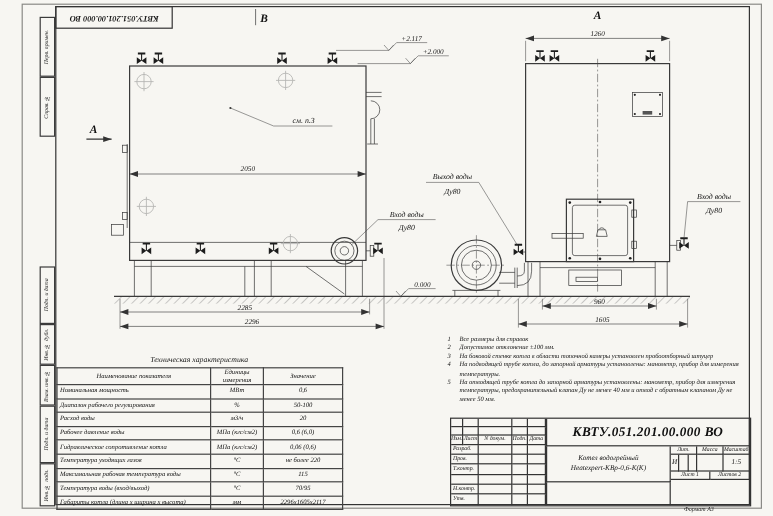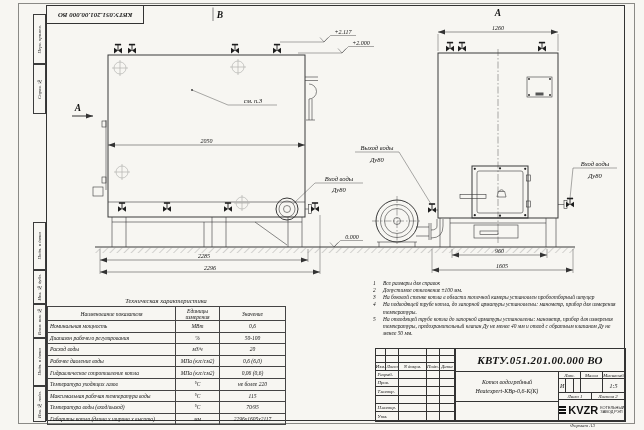--- a/index.html
+++ b/index.html
@@ -467,30 +467,16 @@
     <div class="tc" style="left:227px;top:23px;width:22px;height:7px">Масштаб</div>
     <div class="tc" style="left:183px;top:30px;width:7.3px;height:14px;font-size:6px">И</div>
     <div class="tc" style="left:190.3px;top:30px;width:7.3px;height:14px"></div>
     <div class="tc" style="left:197.6px;top:30px;width:7.4px;height:14px"></div>
     <div class="tc" style="left:205px;top:30px;width:22px;height:14px"></div>
     <div class="tc" style="left:227px;top:30px;width:22px;height:14px;font-size:6px">1:5</div>
 
     <div class="tc" style="left:183px;top:44px;width:33px;height:7px">Лист 1</div>
     <div class="tc" style="left:216px;top:44px;width:33px;height:7px">Листов 2</div>
 
-    <div class="tc" style="left:183px;top:51px;width:66px;height:20.6px;border-bottom:none">
-      <div class="logo-wrap">
-        <span class="logo-bars">
-            <i></i>
-            <i></i>
-            <i></i>
-          </span>
-        <span class="logo-txt">KVZR</span>
-        <span class="org">
-          <span>КОТЕЛЬНЫЙ</span>
-          <span>ЗАВОД РЭП</span>
-        </span>
-      </div>
-    </div>
   </div>
 
   <div class="fmt">Формат А3</div>
 </div>
 
 </body></html>

